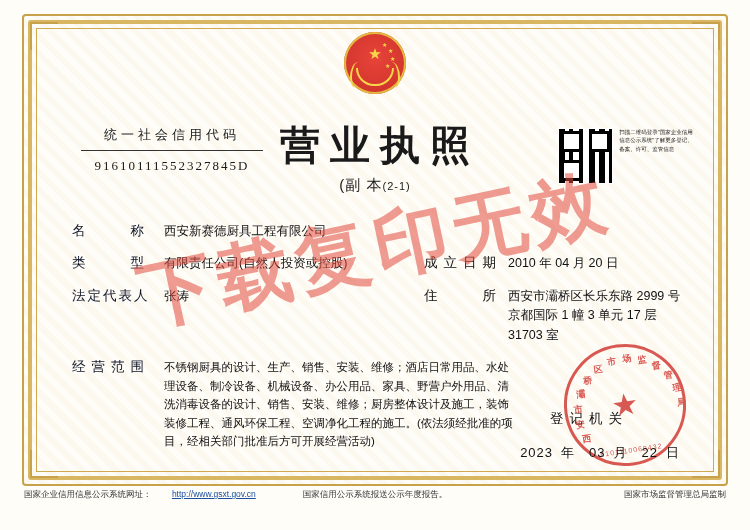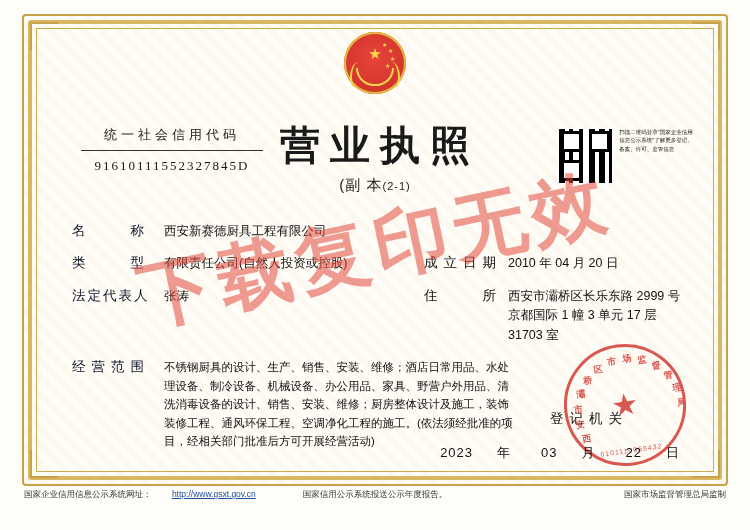--- a/index.html
+++ b/index.html
@@ -285,21 +285,21 @@
     color: #111;
   }
   .date-line {
     position: absolute;
     right: 58px;
     top: 444px;
     font-size: 13px;
     color: #111;
     letter-spacing: 1px;
   }
-  .date-line span.num { margin: 0 18px; }
+  .date-line span.num { margin: 0 2px; }
   .date-line span.cn { margin: 0 12px 0 6px; }
 
   
   .seal {
     position: absolute;
     right: 64px;
     top: 344px;
     width: 116px;
     height: 116px;
     border-radius: 50%;

